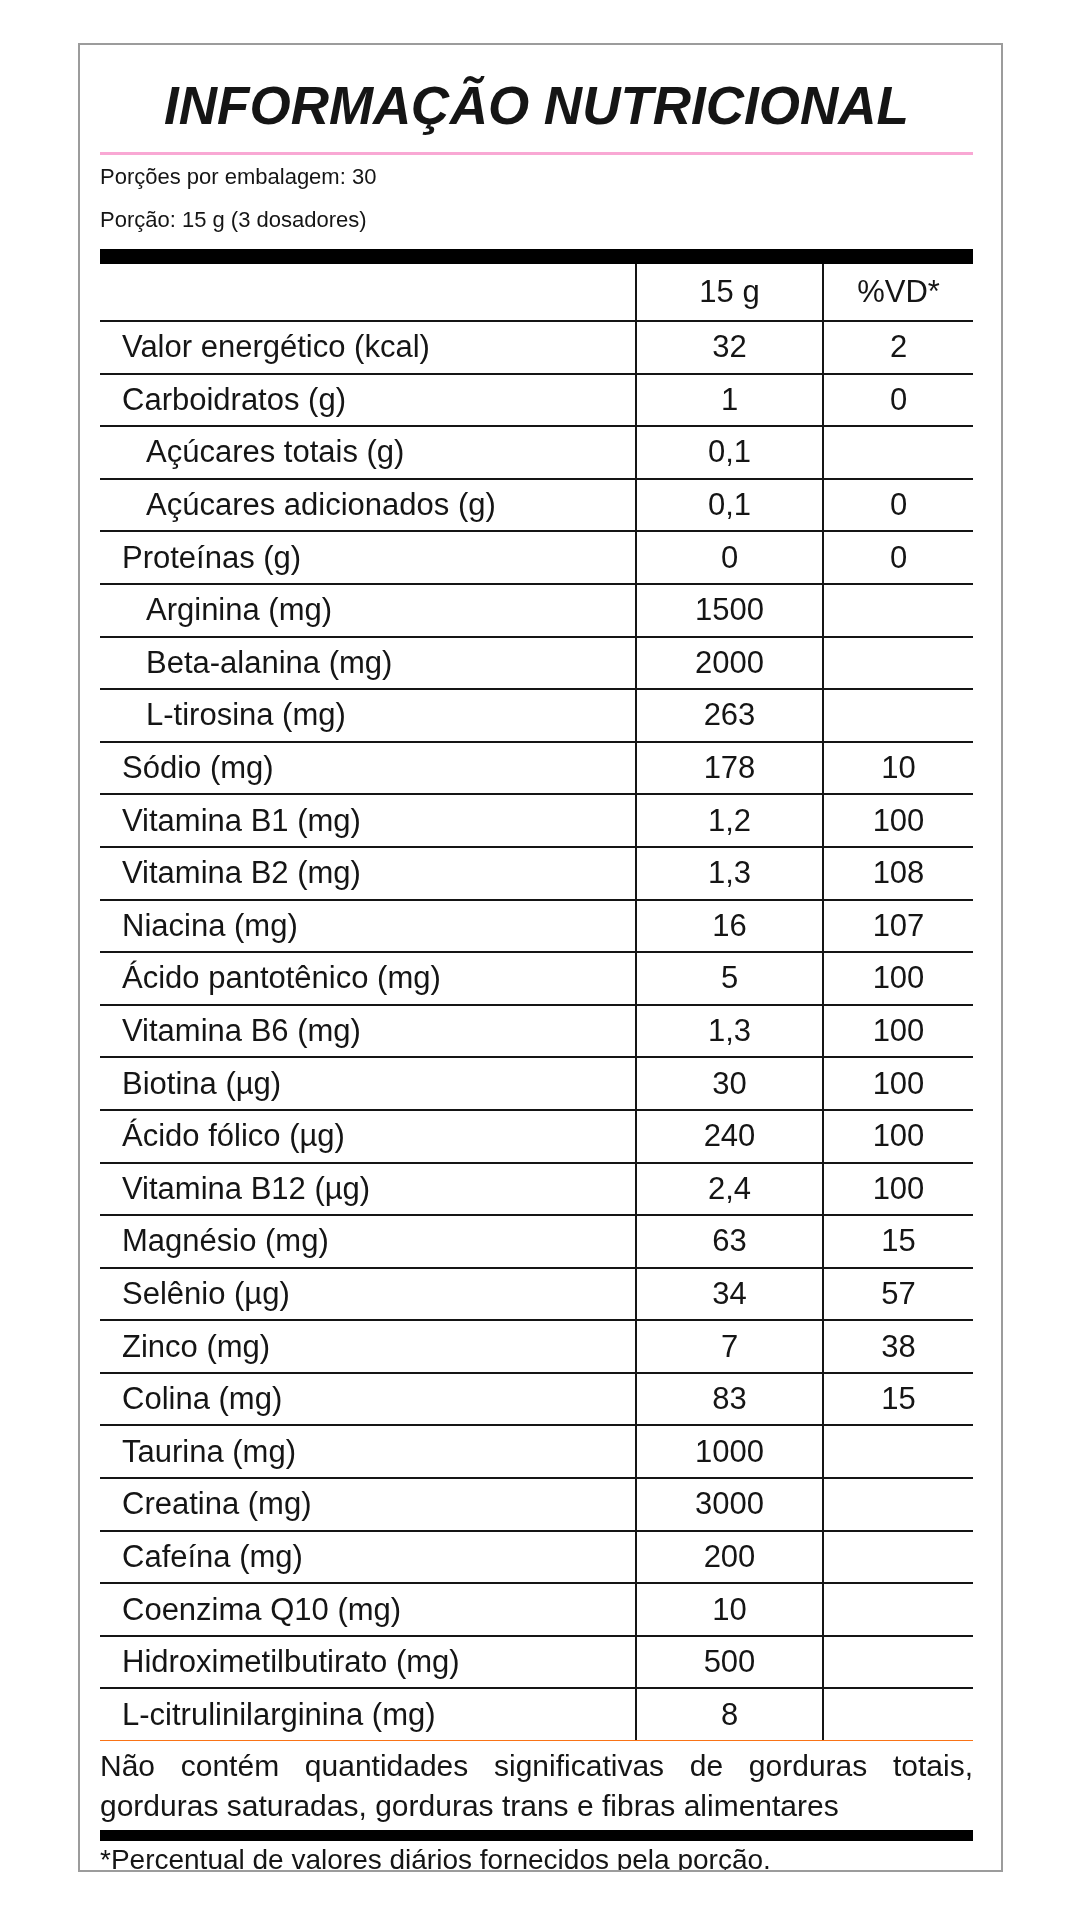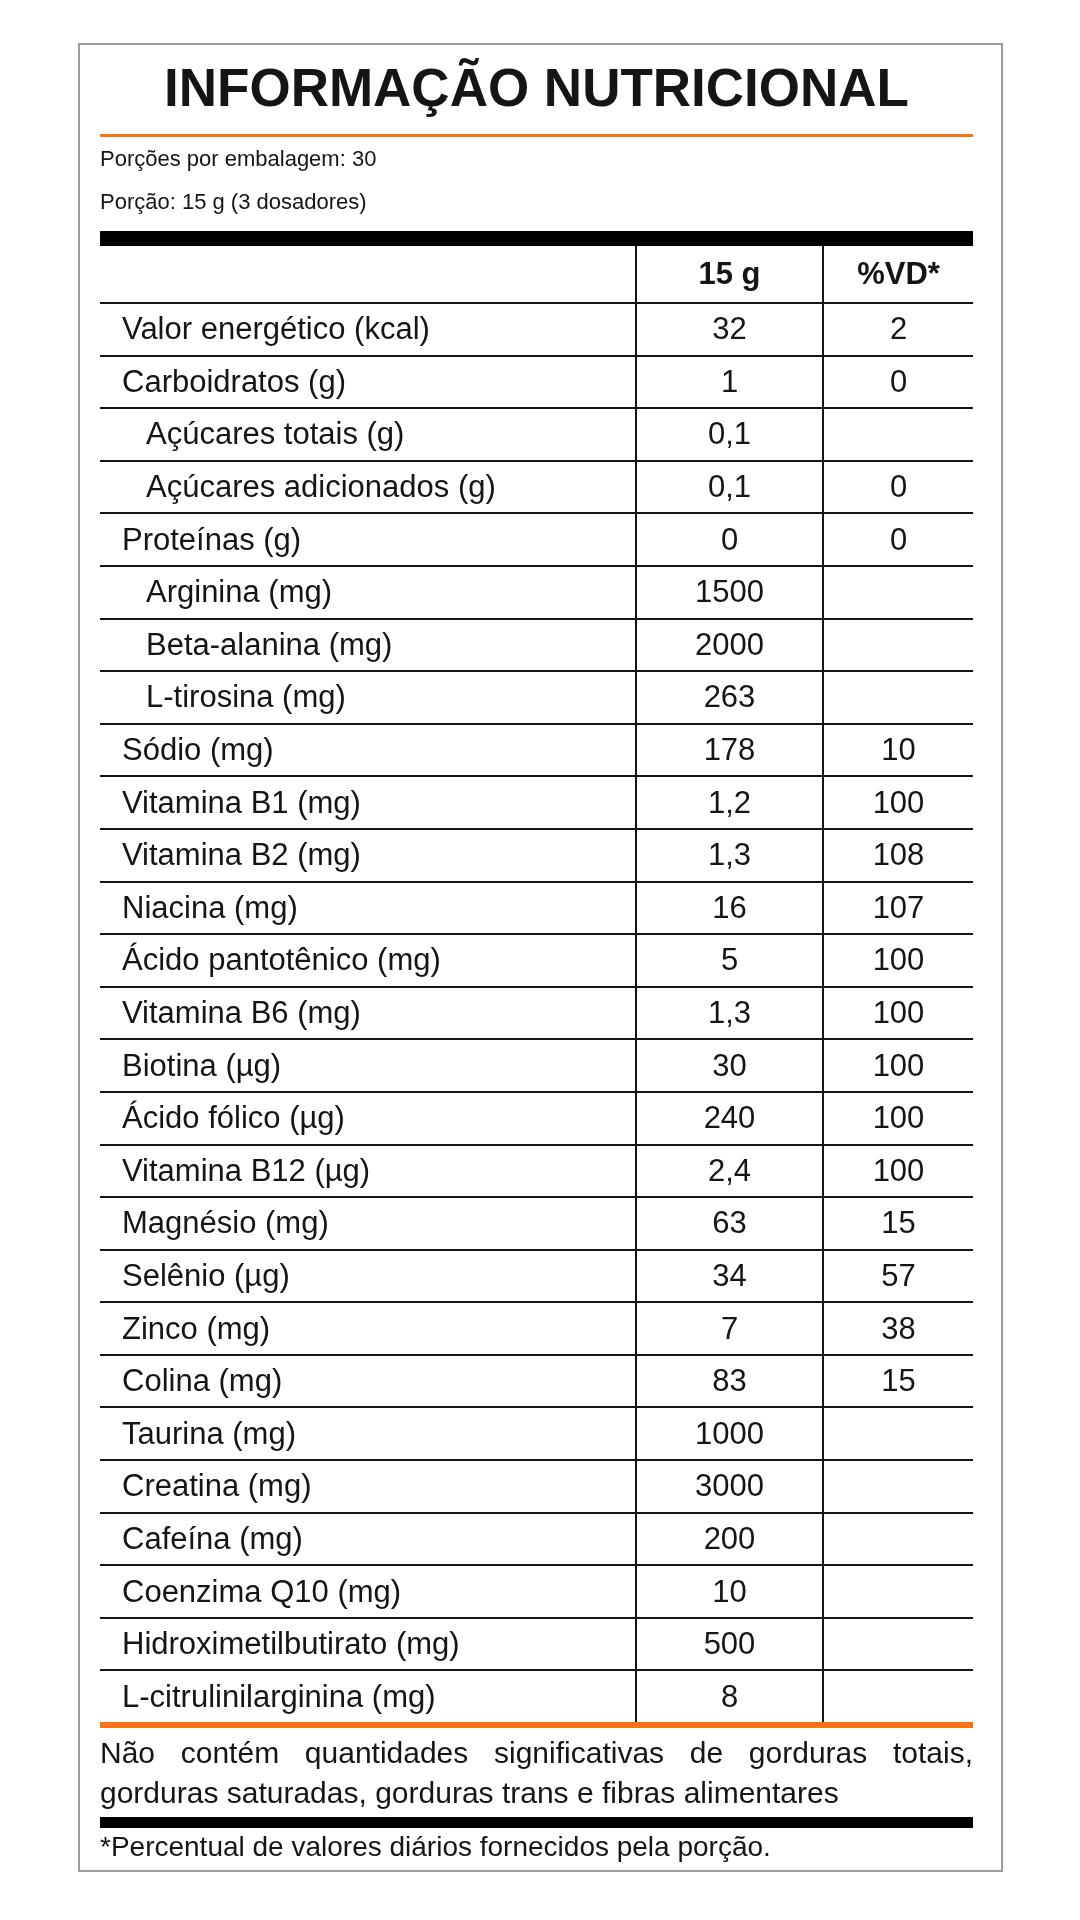--- a/index.html
+++ b/index.html
@@ -17,22 +17,23 @@
     top: 43px;
     width: 873px;           
     height: 1825px;
     border: 2px solid #9c9c9c;
     background: #ffffff;
     padding: 0 28px 0 20px;
     box-sizing: content-box;
     overflow: hidden;
   }
   .title-block {
-    padding: 12px 0 16px 0;
-    border-bottom: 3px solid #f97316;
+    padding: 30px 0 16px 0;
+    border-bottom: 3px solid #f9a8d4;
+    font-style: italic;
   }
   .title {
     font-size: 53px;
     line-height: 61px;
     font-weight: bold;
     text-align: center;
     letter-spacing: 0px;
     white-space: nowrap;
   }
   .servings {
@@ -58,23 +59,23 @@
     overflow: hidden;
   }
   .nutri-grid > div.bt { border-top: 2px solid #151515; }
   .col1 { padding-left: 22px; justify-content: flex-start; }
   .col1.indent { padding-left: 46px; text-align: right; }
   .col2, .col3 {
     border-left: 2px solid #151515;
     justify-content: center;
     text-align: center;
   }
-  .hdr { font-weight: bold; }
+  .hdr { font-weight: normal; }
   .note-row {
-    border-top: 6px solid #f97316;
+    border-top: 1px solid #f97316;
     padding: 5px 0 4px 0;
     font-size: 30px;
     line-height: 40px;
     text-align: justify;
     text-align-last: left;
   }
   .bar-bottom { height: 11px; }
   .footnote {
     padding-top: 5px;
     font-size: 28px;

